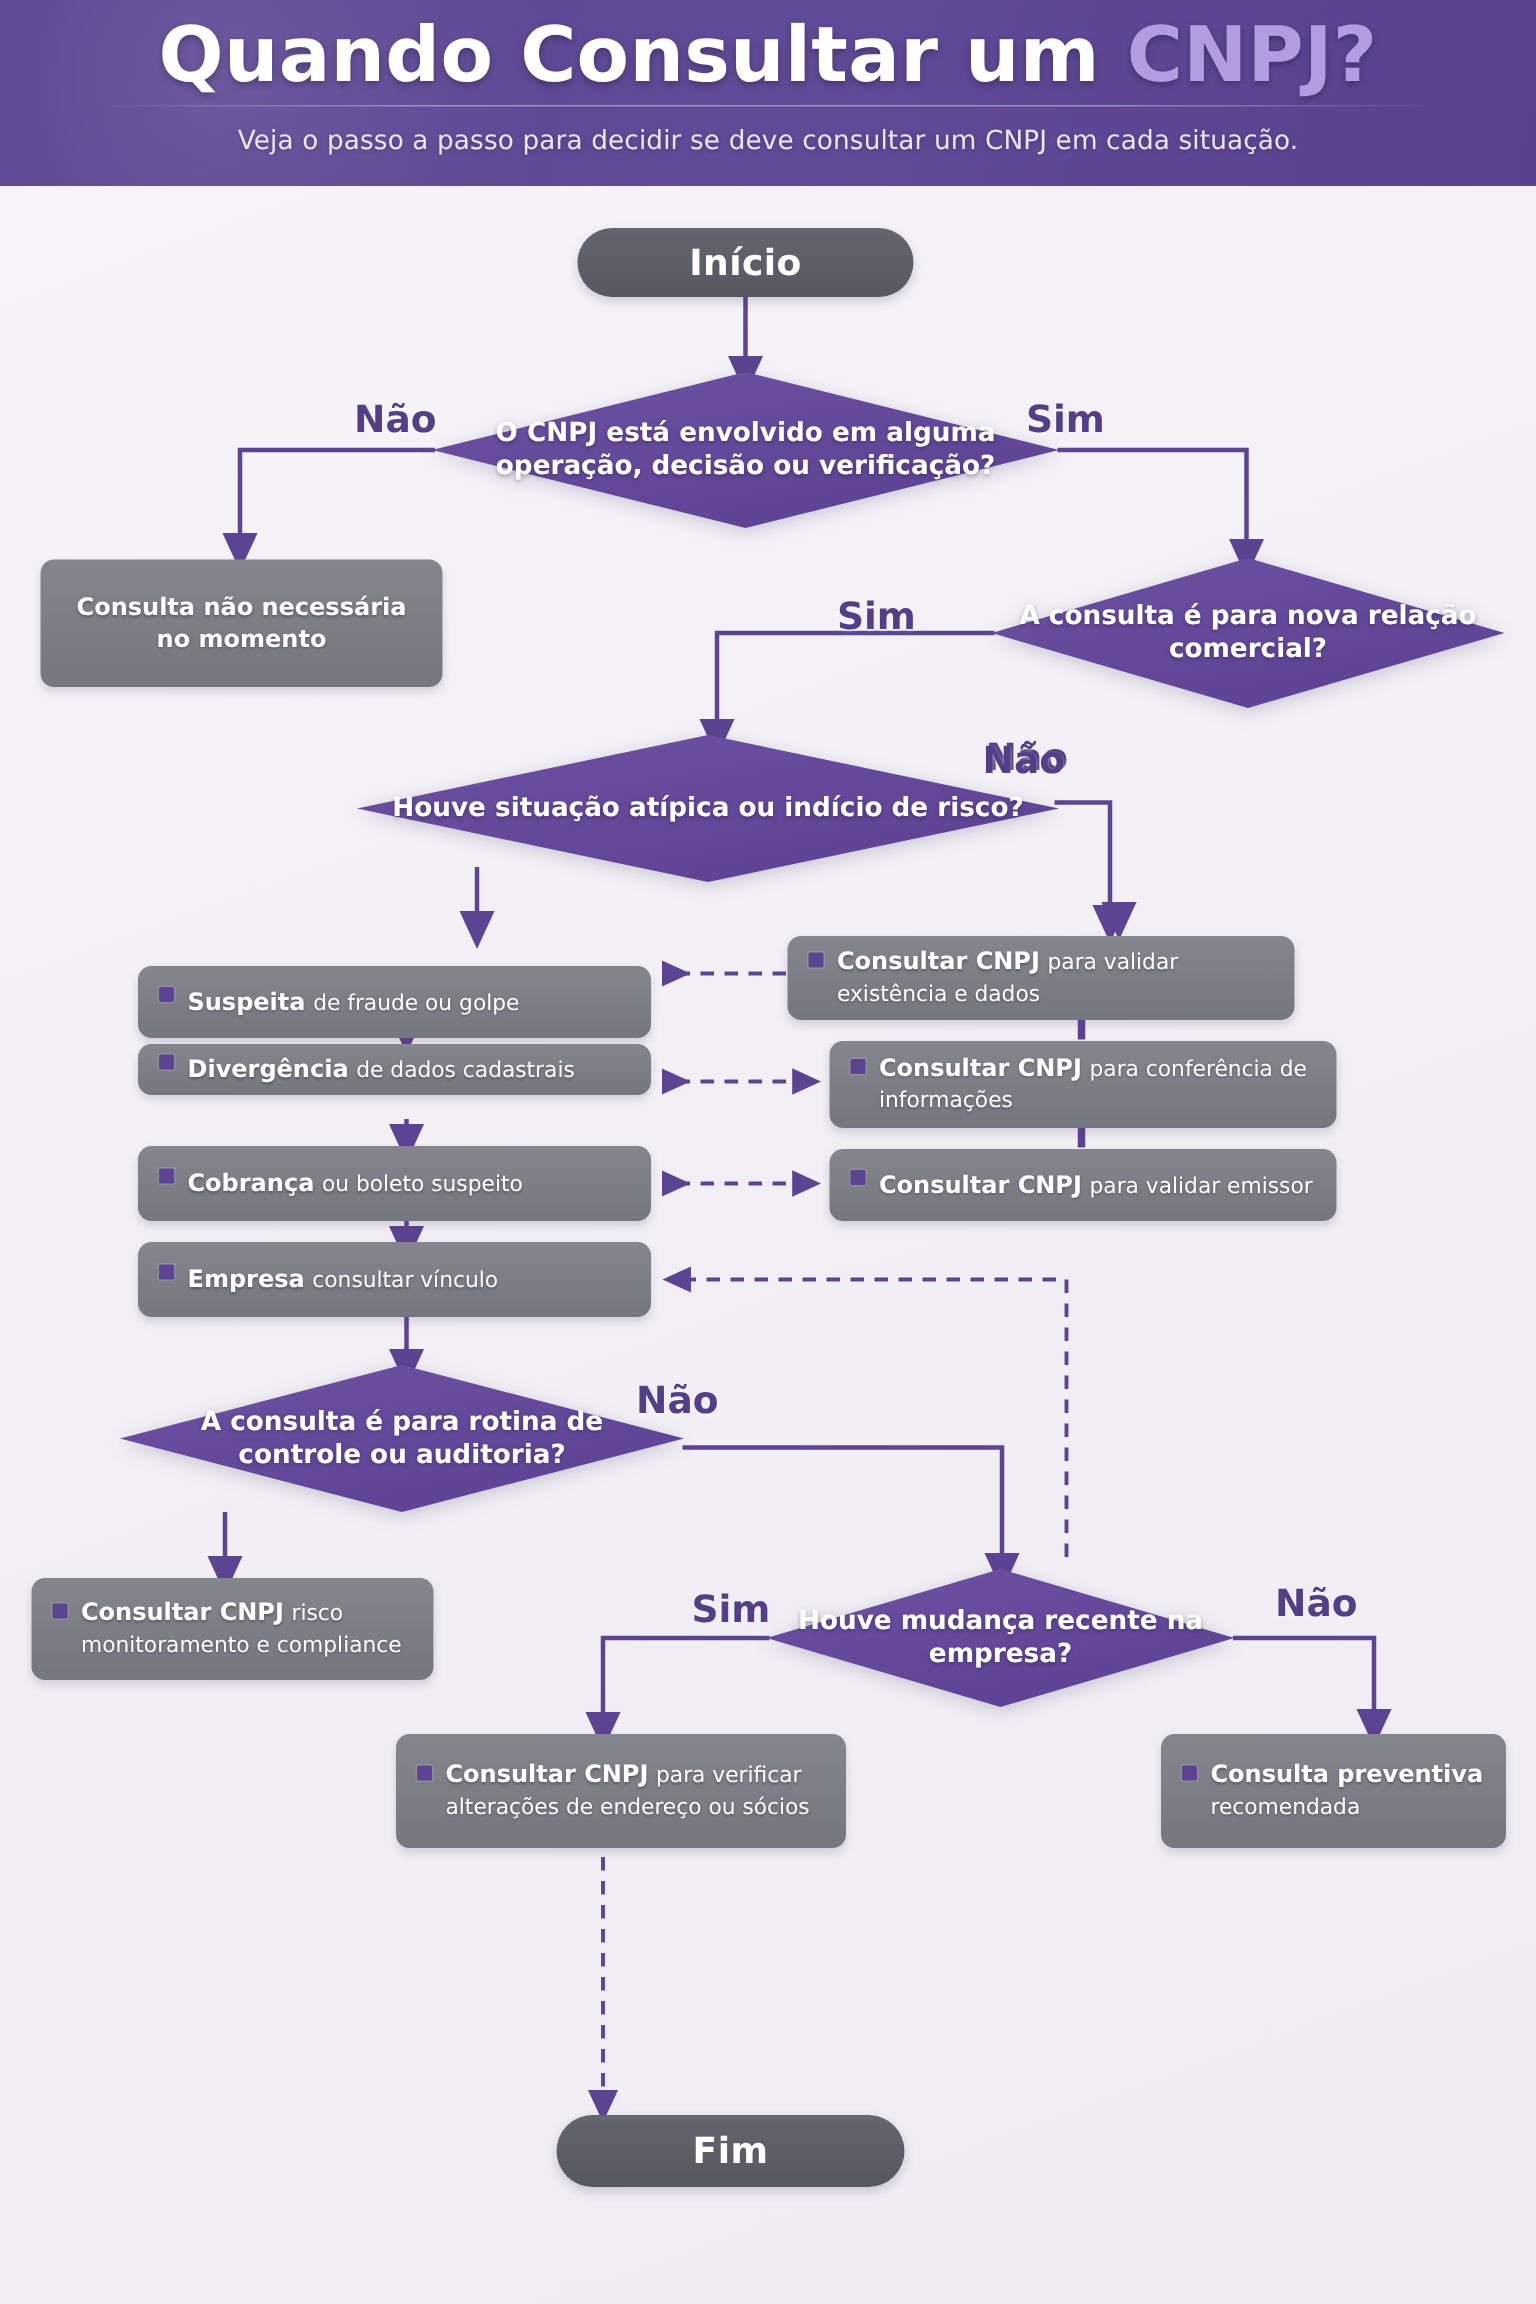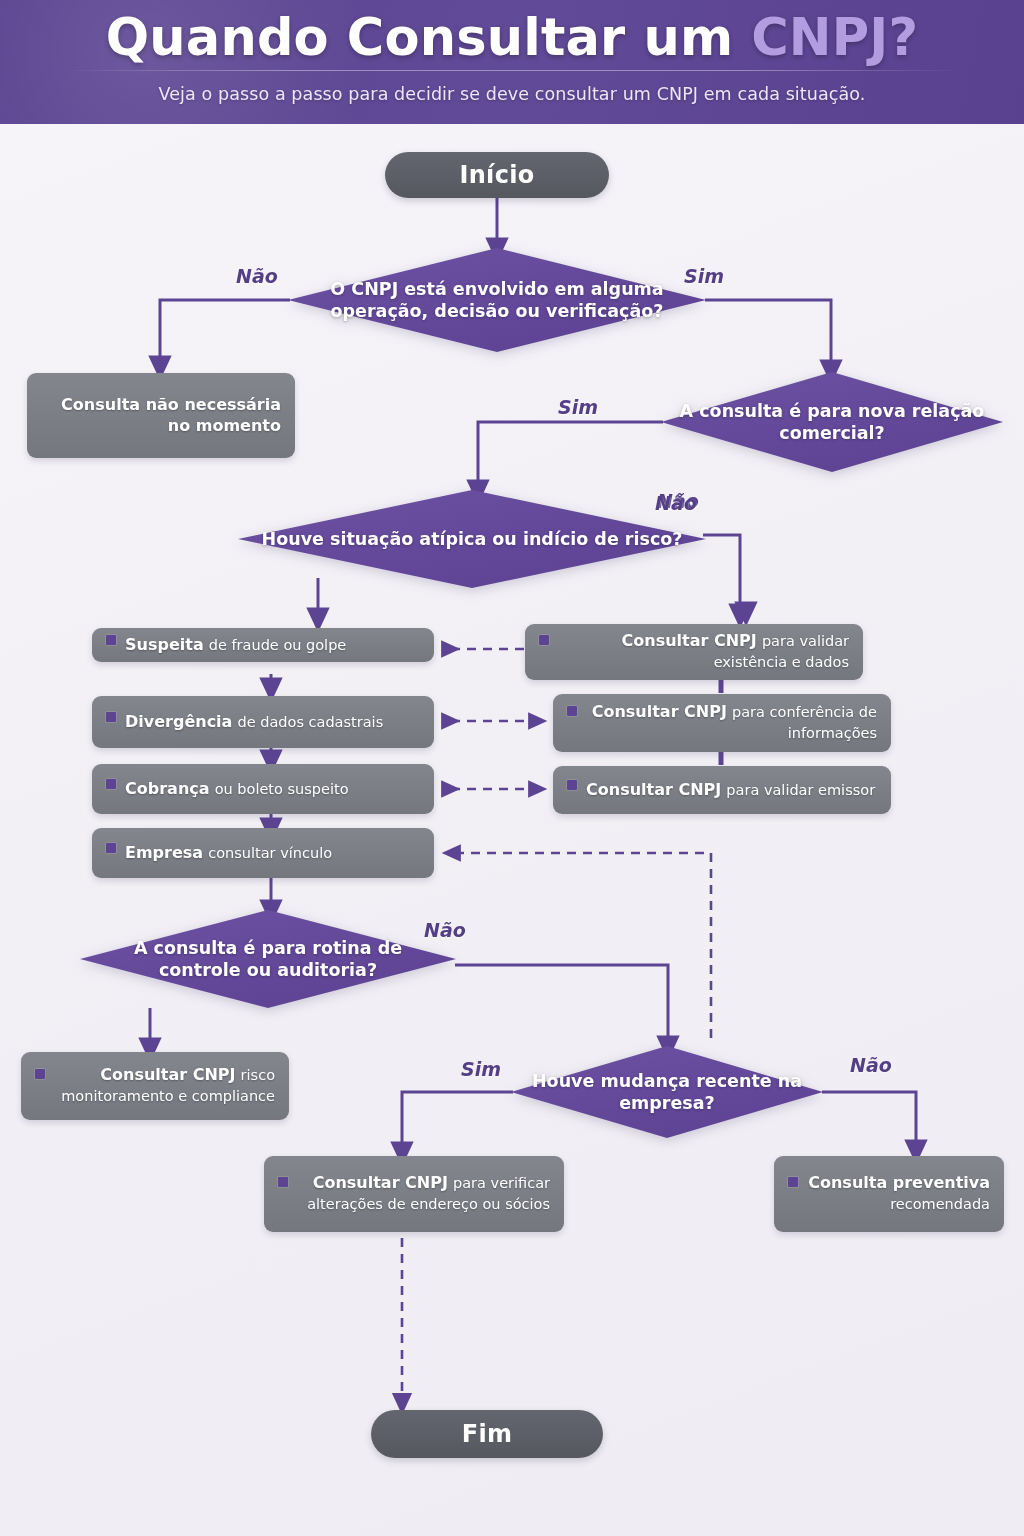--- a/index.html
+++ b/index.html
@@ -73,35 +73,35 @@
   }
 
   .box{
     background:linear-gradient(180deg,#84868e 0%,#75777f 100%);
     border-radius:9px;
     box-shadow:0 3px 6px rgba(70,55,105,.18);
     display:flex;align-items:center;
     color:#ffffff;
     padding:8px 14px;
   }
-  .box .btext{font-size:16px;line-height:1.3;text-shadow:0 1px 2px rgba(0,0,0,.3);text-align:right;}
+  .box .btext{font-size:16px;line-height:1.3;text-shadow:0 1px 2px rgba(0,0,0,.3);}
   .box.center{justify-content:center;text-align:center;}
   .box .bullet{
     display:inline-block;width:10px;height:10px;background:#5d4493;
     margin-right:9px;flex:0 0 auto;border-radius:1px;
     box-shadow:0 0 0 1px rgba(255,255,255,.12);
   }
   .box .row{display:flex;align-items:flex-start;}
   .strong{font-weight:bold;}
   .light{font-weight:normal;font-size:14.5px;}
 
   
   .elabel{
-    position:absolute;color:#543e86;font-weight:bold;font-size:19px;
-    text-shadow:0 1px 2px rgba(255,255,255,.65);white-space:nowrap;font-style:italic;
+    position:absolute;color:#543e86;font-weight:bold;font-size:25px;
+    text-shadow:0 1px 2px rgba(255,255,255,.65);white-space:nowrap;
   }
 </style>
 </head>
 <body>
 
 <div id="page">
 
   <div class="header">
     <div class="glow"></div>
     <div class="title">
@@ -190,27 +190,27 @@
   </div>
   <div class="elabel" style="left:558px;top:396px;">Sim</div>
   <div class="elabel" style="left:657px;top:490px;">Não</div>
 
   <div class="node diamond" style="left:238px;top:490px;width:468px;height:98px;">
     <div class="dshape"></div>
     <div class="dtext">Houve situação atípica ou indício de risco?</div>
   </div>
   <div class="elabel" style="left:655px;top:492px;">Não</div>
 
-  <div class="node box" style="left:92px;top:628px;width:342px;height:34px;">
+  <div class="node box" style="left:92px;top:644px;width:342px;height:48px;">
     <div class="row">
       <span class="bullet"></span>
       <span class="btext"><span class="strong">Suspeita</span> <span class="light">de fraude ou golpe</span></span>
     </div>
   </div>
-  <div class="node box" style="left:92px;top:696px;width:342px;height:52px;">
+  <div class="node box" style="left:92px;top:696px;width:342px;height:34px;">
     <div class="row">
       <span class="bullet"></span>
       <span class="btext"><span class="strong">Divergência</span> <span class="light">de dados cadastrais</span></span>
     </div>
   </div>
   <div class="node box" style="left:92px;top:764px;width:342px;height:50px;">
     <div class="row">
       <span class="bullet"></span>
       <span class="btext"><span class="strong">Cobrança</span> <span class="light">ou boleto suspeito</span></span>
     </div>

